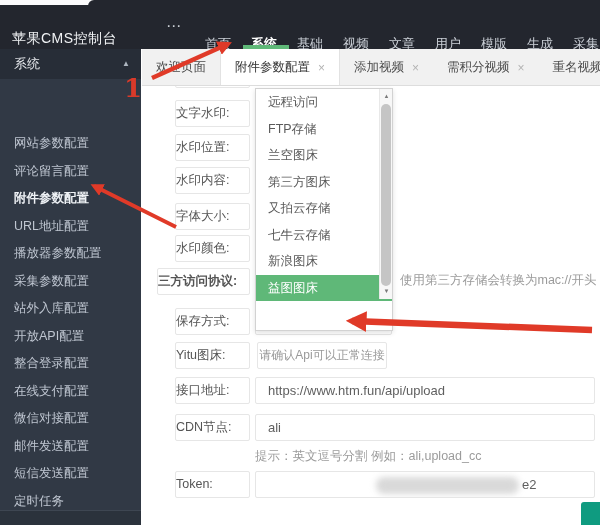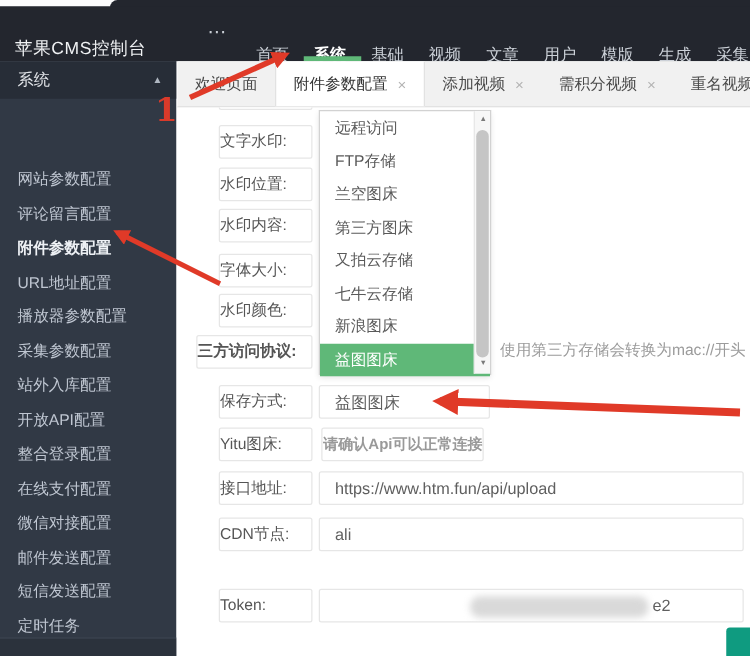--- a/index.html
+++ b/index.html
@@ -39,28 +39,28 @@
   
   .main { position:absolute; left:142px; top:86px; width:458px; height:439px; background:#ffffff; overflow:hidden; }
   .flabel { position:absolute; left:33px; width:75px; height:27px; border:1px solid #e6e6e6; border-radius:2px; background:#fff;
             font-size:12.5px; color:#555; line-height:25px; text-align:left; padding-right:7px; white-space:nowrap; }
   .flabel.wide { left:15px; width:93px;font-weight:bold; }
   .partial-box { position:absolute; left:33px; top:-20px; width:75px; height:22px; border:1px solid #e6e6e6; border-radius:2px; background:#fff; }
   .fvalue { position:absolute; left:113px; height:27px; border:1px solid #e6e6e6; border-radius:2px; background:#fff;
             font-size:13px; color:#5f5f5f; line-height:25px; padding-left:12px; white-space:nowrap; overflow:hidden; }
   .select-box { width:137px; cursor:pointer; }
   .select-box .caret { position:absolute; right:8px; top:0; line-height:25px; font-size:8px; color:#b5b5b5; }
-  .check-btn { left:115px; width:130px; text-align:right; padding-left:0; font-size:12px; color:#999; cursor:pointer;font-weight:bold; }
+  .check-btn { left:115px; width:130px; text-align:center; padding-left:0; font-size:12px; color:#999; cursor:pointer; }
   .text-input { width:340px; cursor:text; }
   .hint { position:absolute; font-size:12.5px; color:#9b9b9b; white-space:nowrap; }
   .blur-block { position:absolute; left:120px; top:5px; width:143px; height:17px; background:#d9d9d9; border-radius:8px; filter:blur(3px); }
   .token-tail { position:absolute; left:266px; top:0; line-height:25px; font-size:13px; color:#5f5f5f; }
 
   
-  .dropdown { position:absolute; left:255px; top:88px; width:138px; height:212px; background:#fff; border:1px solid #d2d2d2;
+  .dropdown { position:absolute; left:255px; top:88px; width:138px; height:243px; background:#fff; border:1px solid #d2d2d2;
               box-shadow:0 2px 5px rgba(0,0,0,.12); z-index:10; }
   .dropdown .opt { height:26.5px; line-height:26.5px; padding-left:12px; font-size:12.5px; color:#5a5a5a; white-space:nowrap; cursor:pointer; }
   .dropdown .opt.selected { background:#5FB878; color:#ffffff; }
   .dd-scroll { position:absolute; right:0; top:0; width:13px; height:210px; background:#f7f7f7; border-left:1px solid #e8e8e8; }
   .dd-scroll .s-up, .dd-scroll .s-down { position:absolute; left:0; width:13px; height:13px; font-size:6px; color:#7a7a7a; text-align:center; line-height:13px; cursor:pointer; }
   .dd-scroll .s-up { top:1px; } .dd-scroll .s-down { bottom:1px; }
   .dd-scroll .thumb { position:absolute; left:1px; width:10px; top:15px; height:182px; background:#c5c5c5; border-radius:5px; cursor:grab; }
 
   
   .save-btn { position:absolute; left:581px; top:502px; width:19px; height:23px; background:#0f9b80; border-radius:3px 0 0 0; z-index:20; cursor:pointer; }
@@ -162,20 +162,21 @@
 
     <div class="flabel" style="top:255.5px">Yitu图床:</div>
     <div class="fvalue check-btn" style="top:255.5px">请确认Api可以正常连接</div>
 
     <div class="flabel" style="top:290.5px">接口地址:</div>
     <div class="fvalue text-input" style="top:290.5px">https://www.htm.fun/api/upload</div>
 
     <div class="flabel" style="top:328px">CDN节点:</div>
     <div class="fvalue text-input" style="top:328px">ali</div>
 
+    <div class="hint" style="left:113px; top:362px;">提示：英文逗号分割 例如：ali,upload_cc</div>
 
     <div class="flabel" style="top:385px">Token:</div>
     <div class="fvalue text-input" style="top:385px">
       <span class="blur-block"></span>
       <span class="token-tail">e2</span>
     </div>
   </div>
 
   <div class="dropdown">
     <div class="opt">远程访问</div>

